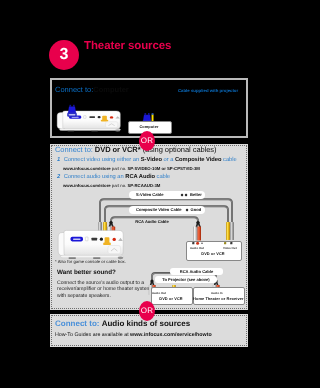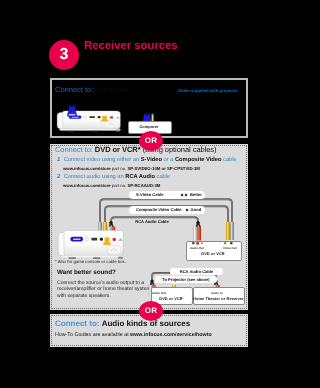--- a/index.html
+++ b/index.html
@@ -16,22 +16,22 @@
   
   .panel{position:absolute;box-sizing:border-box;}
   #panel1{left:50px;top:78px;width:198px;height:60px;border:2.5px solid #bababa;background:#000;}
   #panel2{left:50px;top:144px;width:198px;height:166px;background:#dcdcdc;padding:1px;}
   #panel2::before{content:"";position:absolute;left:1px;top:1px;right:1px;bottom:1px;
      border:1px dotted #6f6f6f;pointer-events:none;}
   #panel3{left:50px;top:314px;width:198px;height:33px;background:#dcdcdc;padding:1px;}
   #panel3::before{content:"";position:absolute;left:1px;top:1px;right:1px;bottom:1px;
      border:1px dotted #6f6f6f;pointer-events:none;}
 
-  .or{position:absolute;width:24px;height:20px;border-radius:50%;background:#e8004c;color:#fff;
-     font-size:8px;font-weight:bold;text-align:center;line-height:20px;z-index:60;letter-spacing:0.2px;}
+  .or{position:absolute;width:16px;height:20px;border-radius:50%;background:#e8004c;color:#fff;
+     font-size:8px;font-weight:normal;text-align:center;line-height:20px;z-index:60;letter-spacing:0.2px;}
   #or1{left:139px;top:131px;}
   #or2{left:139px;top:301px;}
   .p1-head{position:absolute;left:55px;top:85px;font-size:7.5px;font-weight:normal;color:#0a6ec4;
      white-space:nowrap;}
   .p1-head b{color:#0b0b0b;font-weight:bold;}
   .p1-link{position:absolute;left:178px;top:88px;font-size:4.3px;font-weight:bold;color:#0a6ec4;
      white-space:nowrap;}
   #compbox{left:128px;top:121px;width:42px;height:11px;}
   #complabel{left:128px;top:124px;width:42px;z-index:26;}
 
@@ -100,21 +100,21 @@
   .rate{position:absolute;font-size:4.1px;font-weight:bold;color:#111;white-space:nowrap;z-index:31;}
   .diamond{display:inline-block;width:2.1px;height:2.1px;background:#111;
      transform:rotate(45deg);margin-right:2.4px;vertical-align:middle;position:relative;top:-0.3px;}
 </style>
 </head>
 <body>
 
 <div class="page">
 
   <div class="step-badge">3</div>
-  <div class="step-title">Receiver sources</div>
+  <div class="step-title">Theater sources</div>
 
   <div class="panel" id="panel1"></div>
   <div class="p1-head">
     <span>Connect to:</span><b>Computer</b>
   </div>
   <div class="p1-link">Cable supplied with projector</div>
 
   <svg class="dg" id="projsvg2" width="68" height="22" viewBox="0 0 70 31" preserveAspectRatio="none" style="left:55px;top:110px;z-index:20;">
     <defs>
       <linearGradient id="pjBody2" x1="0" y1="0" x2="0" y2="1">

